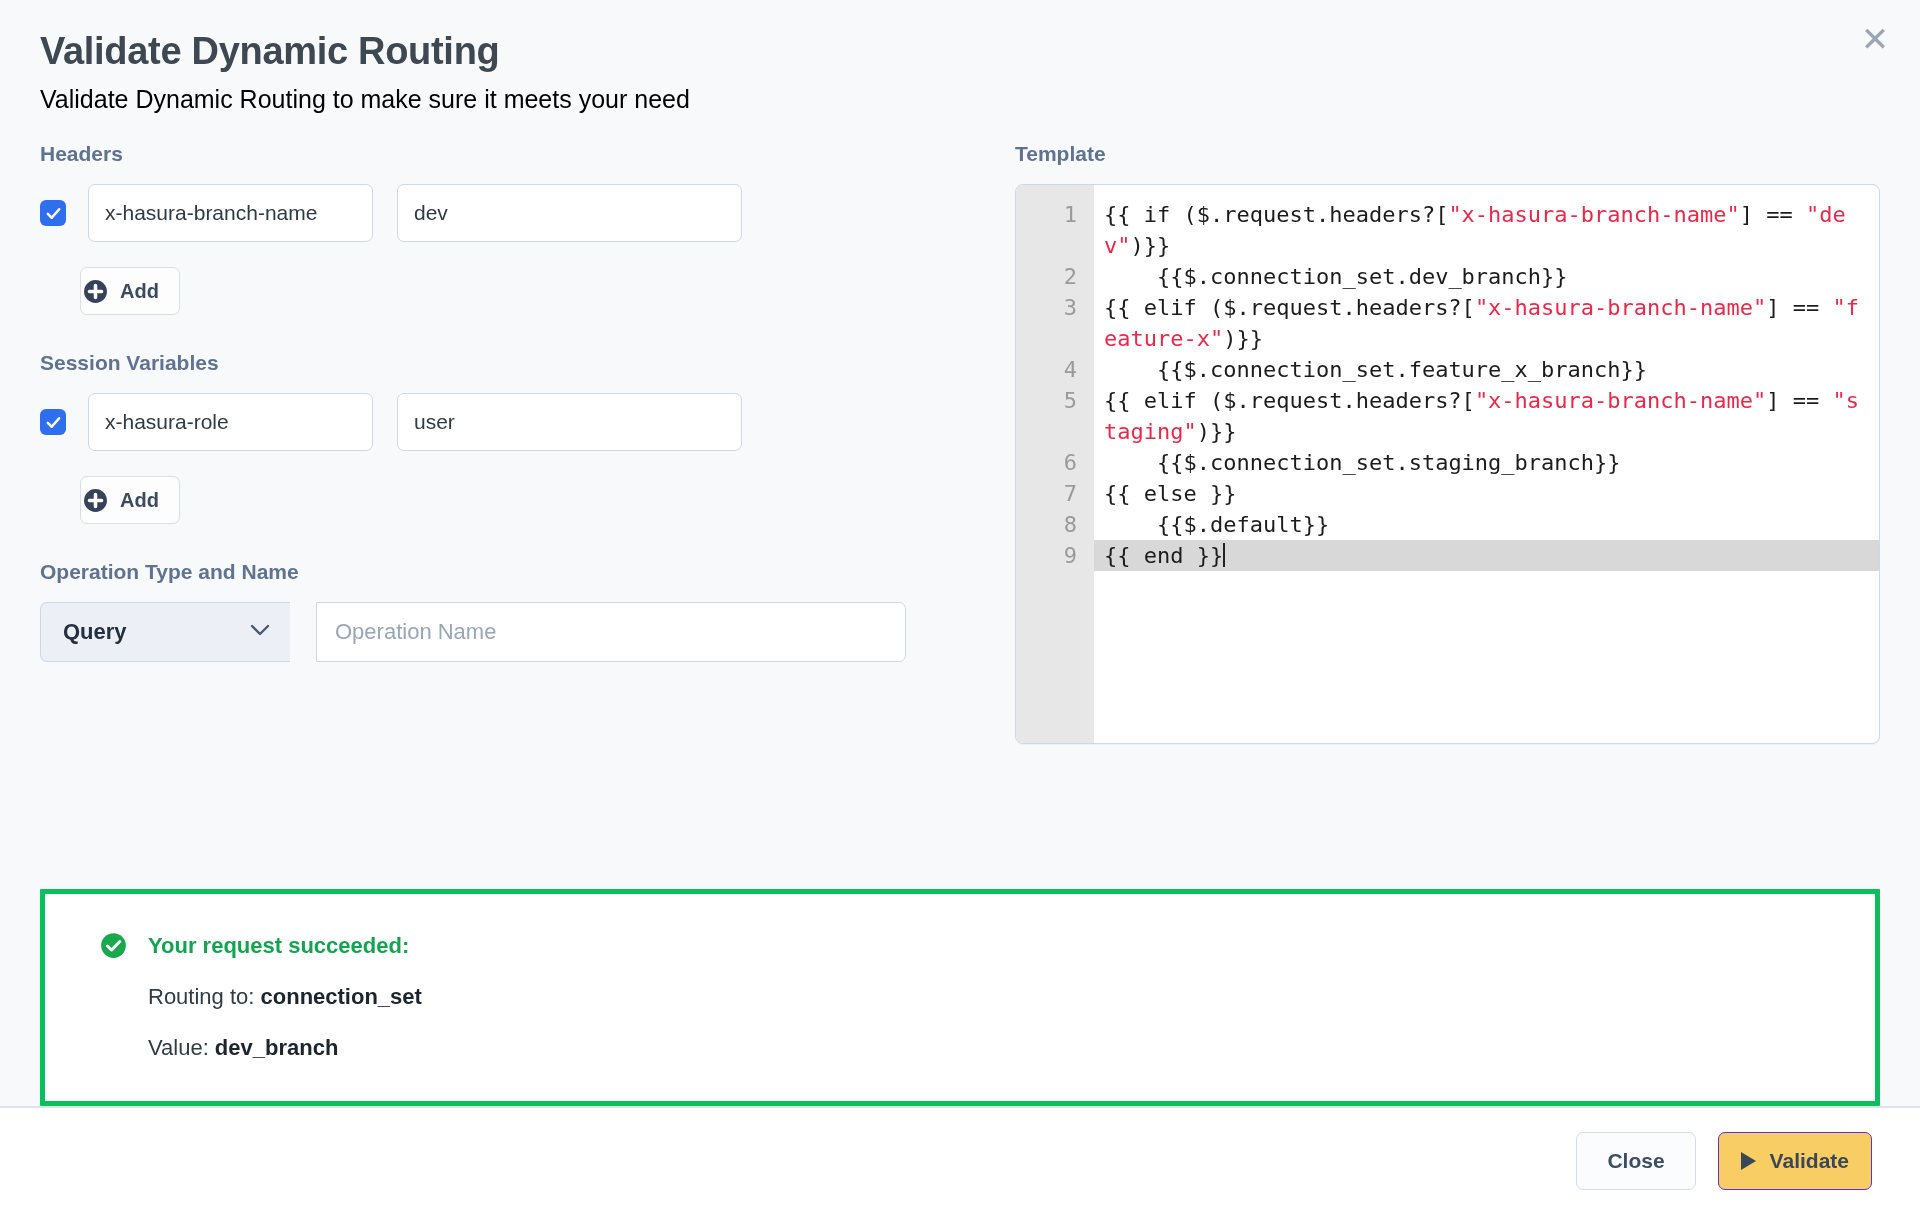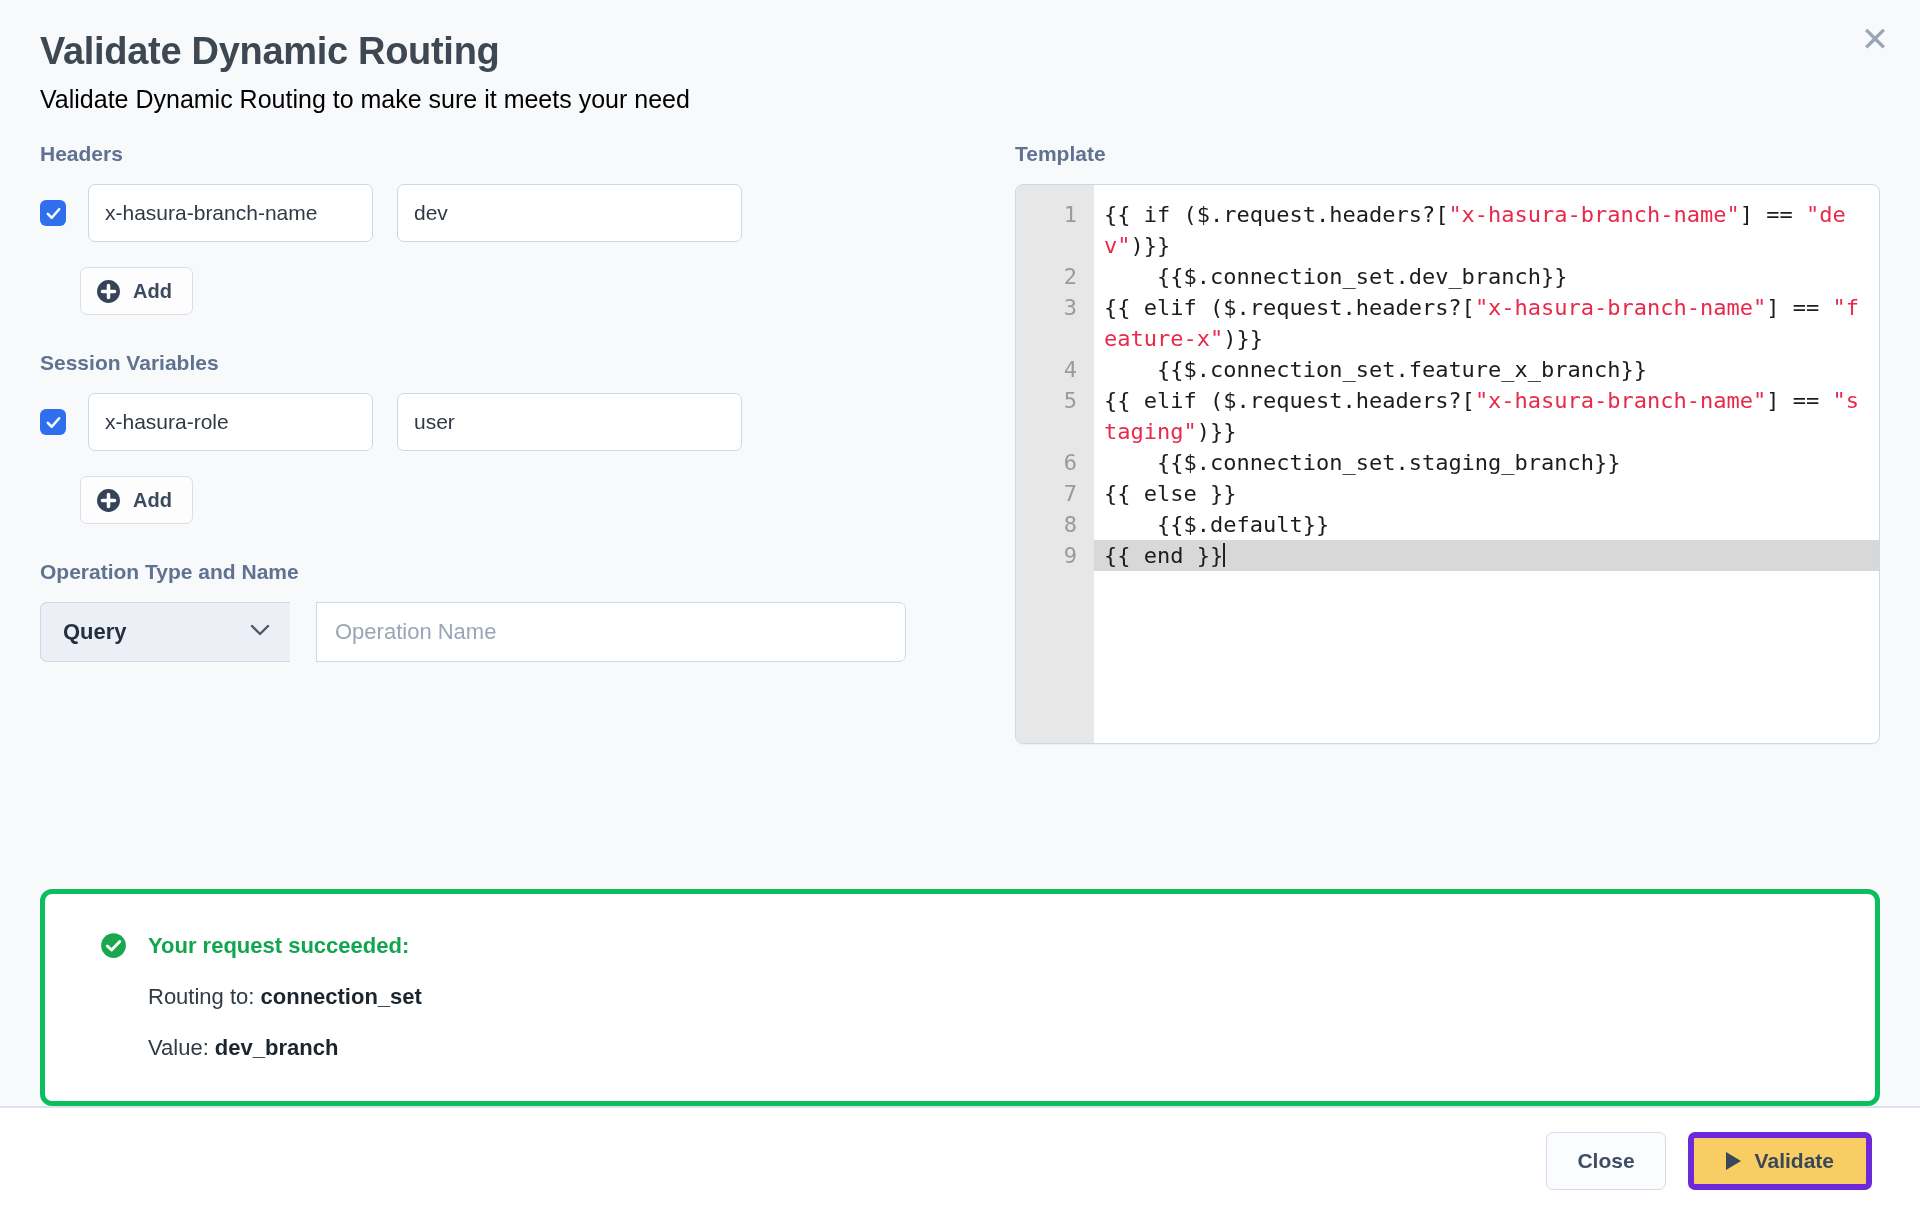--- a/index.html
+++ b/index.html
@@ -61,21 +61,21 @@
     height: 58px; border: 1px solid #cdd8e5; border-radius: 7px;
     background: #fff; font-size: 21px; color: #2f3a45;
     padding: 0 16px; font-family: "Liberation Sans", sans-serif;
   }
   .tin::placeholder { color: #93a2b4; }
   .tin.k { width: 285px; margin-right: 24px; }
   .tin.v { width: 345px; }
   .addbtn {
     margin-top: 12px; margin-bottom: 6px;
     margin-left: 40px;
-    height: 48px; padding: 0 20px 0 15px;
+    height: 48px; padding: 0 20px 0 2px;
     display: inline-flex; align-items: center; gap: 12px;
     background: #fdfdfe; border: 1px solid #d6dfea; border-radius: 7px;
     font-size: 20px; font-weight: bold; color: #3b4a5e; cursor: pointer;
     font-family: "Liberation Sans", sans-serif;
   }
   .addbtn .pic { width: 25px; height: 25px; flex: 0 0 auto; }
   .spacer18 { height: 30px; }
   
   .oprow { display: flex; align-items: stretch; margin-top: 2px; }
   .opsel {
@@ -129,21 +129,21 @@
     display: inline-block; width: 2px; height: 24px;
     background: #222; vertical-align: -4px;
   }
   .gl.g1 { height: 62px; }
   .gl.g3 { height: 62px; }
   .gl.g5 { height: 62px; }
   
   .banner-zone { padding: 38px 40px 0 40px; }
   .banner {
     border: 5px solid #0bbf5f; background: #ffffff;
-    border-radius: 12px;
+    border-radius: 1px;
     padding: 38px 0 40px 0;
   }
   .ok-row { display: flex; align-items: center; padding-left: 55px; }
   .ok-icon { width: 27px; height: 27px; flex: 0 0 auto; margin-right: 21px; }
   .ok-text { font-size: 22px; font-weight: bold; color: #12a54f; }
   .b-line {
     margin-top: 25px; padding-left: 103px;
     font-size: 22px; color: #303b46;
   }
   .b-line b { font-weight: bold; color: #1c252e; }
@@ -156,22 +156,22 @@
     padding-right: 48px; gap: 22px;
     flex: 0 0 auto;
   }
   .btn-close {
     height: 58px; padding: 0 30px;
     background: #fbfcfd; border: 1px solid #d3dce8; border-radius: 7px;
     font-size: 21px; font-weight: bold; color: #3d4d63; cursor: pointer;
     font-family: "Liberation Sans", sans-serif;
   }
   .btn-validate {
-    height: 58px; padding: 0 32px;
-    background: #f8ce64; border: 6px solid #6d28d9; border-radius: 7px;
+    height: 58px; padding: 0 22px;
+    background: #f8ce64; border: 1px solid #6d28d9; border-radius: 7px;
     font-size: 21px; font-weight: bold; color: #3a4759; cursor: pointer;
     display: inline-flex; align-items: center; gap: 14px;
     font-family: "Liberation Sans", sans-serif;
   }
   .btn-validate .tri {
     width: 0; height: 0;
     border-left: 15px solid #3a4759;
     border-top: 9px solid transparent;
     border-bottom: 9px solid transparent;
   }

